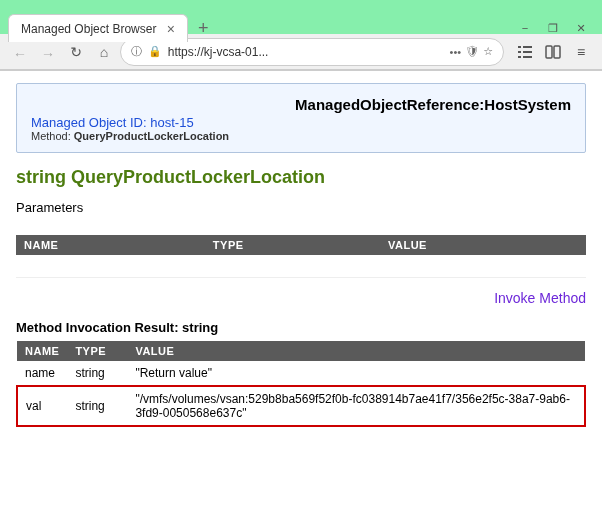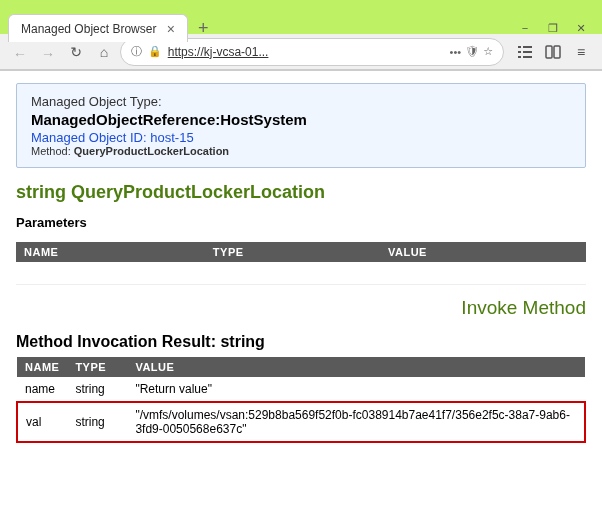--- a/index.html
+++ b/index.html
@@ -7,21 +7,21 @@
 
     
     .browser-chrome {
       background: #e8e8e8;
       border-bottom: 1px solid #ccc;
     }
     .tab-bar {
       display: flex;
       align-items: center;
       padding: 22px 8px 0;
-      background: #bef264;
+      background: #86efac;
       height: 34px;
     }
     .tab {
       display: flex;
       align-items: center;
       background: #fff;
       border-radius: 6px 6px 0 0;
       padding: 4px 12px;
       font-size: 12px;
       height: 28px;
@@ -107,21 +107,20 @@
       color: #666;
     }
     .address-lock {
       font-size: 11px;
       color: #f90;
     }
     .address-text {
       flex: 1;
       font-size: 12px;
       color: #333;
-      text-decoration: underline;
     }
     .address-actions {
       display: flex;
       gap: 4px;
       align-items: center;
     }
     .address-action-btn {
       font-size: 11px;
       color: #666;
       cursor: pointer;
@@ -161,20 +160,21 @@
     }
     .info-box-label {
       font-size: 13px;
       color: #333;
     }
     .info-box-type {
       font-size: 15px;
       font-weight: bold;
       color: #000;
       margin: 2px 0;
+      text-align: right;
     }
     .info-box-id {
       font-size: 13px;
       color: #1d4ed8;
     }
     .info-box-method {
       font-size: 11px;
       color: #333;
     }
     .info-box-method b { font-weight: bold; }
@@ -183,23 +183,23 @@
     .method-heading {
       font-size: 18px;
       font-weight: bold;
       color: #4d7c0f;
       margin-bottom: 12px;
     }
 
     
     .section-title {
       font-size: 13px;
-      font-weight: bold;
+      font-weight: normal;
       color: #000;
-      margin-bottom: 12px;
+      margin-bottom: 20px;
     }
     .params-table {
       width: 100%;
       border-collapse: collapse;
       margin-bottom: 8px;
     }
     .params-table th {
       background: #5a5a5a;
       color: #fff;
       font-size: 11px;
@@ -217,30 +217,30 @@
       height: 22px;
     }
 
     
     .invoke-row {
       text-align: right;
       margin-bottom: 14px;
       padding-top: 4px;
     }
     .invoke-link {
-      color: #4d7c0f;
+      color: #6d28d9;
       text-decoration: none;
-      font-size: 19px;
+      font-size: 14px;
       cursor: pointer;
       margin-left: 32px;
     }
 
     
     .result-heading {
-      font-size: 16px;
+      font-size: 13px;
       font-weight: bold;
       color: #000;
       margin-bottom: 6px;
     }
     .result-table {
       width: 100%;
       border-collapse: collapse;
     }
     .result-table th {
       background: #5a5a5a;
@@ -319,21 +319,20 @@
         </svg>
       </div>
       <div class="nav-icon-btn">≡</div>
     </div>
   </div>
 </div>
 
 <div class="page-content">
 
   <div class="info-box">
-    <div class="info-box-label">Managed Object Type:</div>
     <div class="info-box-type">ManagedObjectReference:HostSystem</div>
     <div class="info-box-id">
       <span>Managed Object ID:</span>
       <span>host-15</span>
     </div>
     <div class="info-box-method">
       <span>Method:</span>
       <b><span>QueryProductLockerLocation</span></b>
     </div>
   </div>

